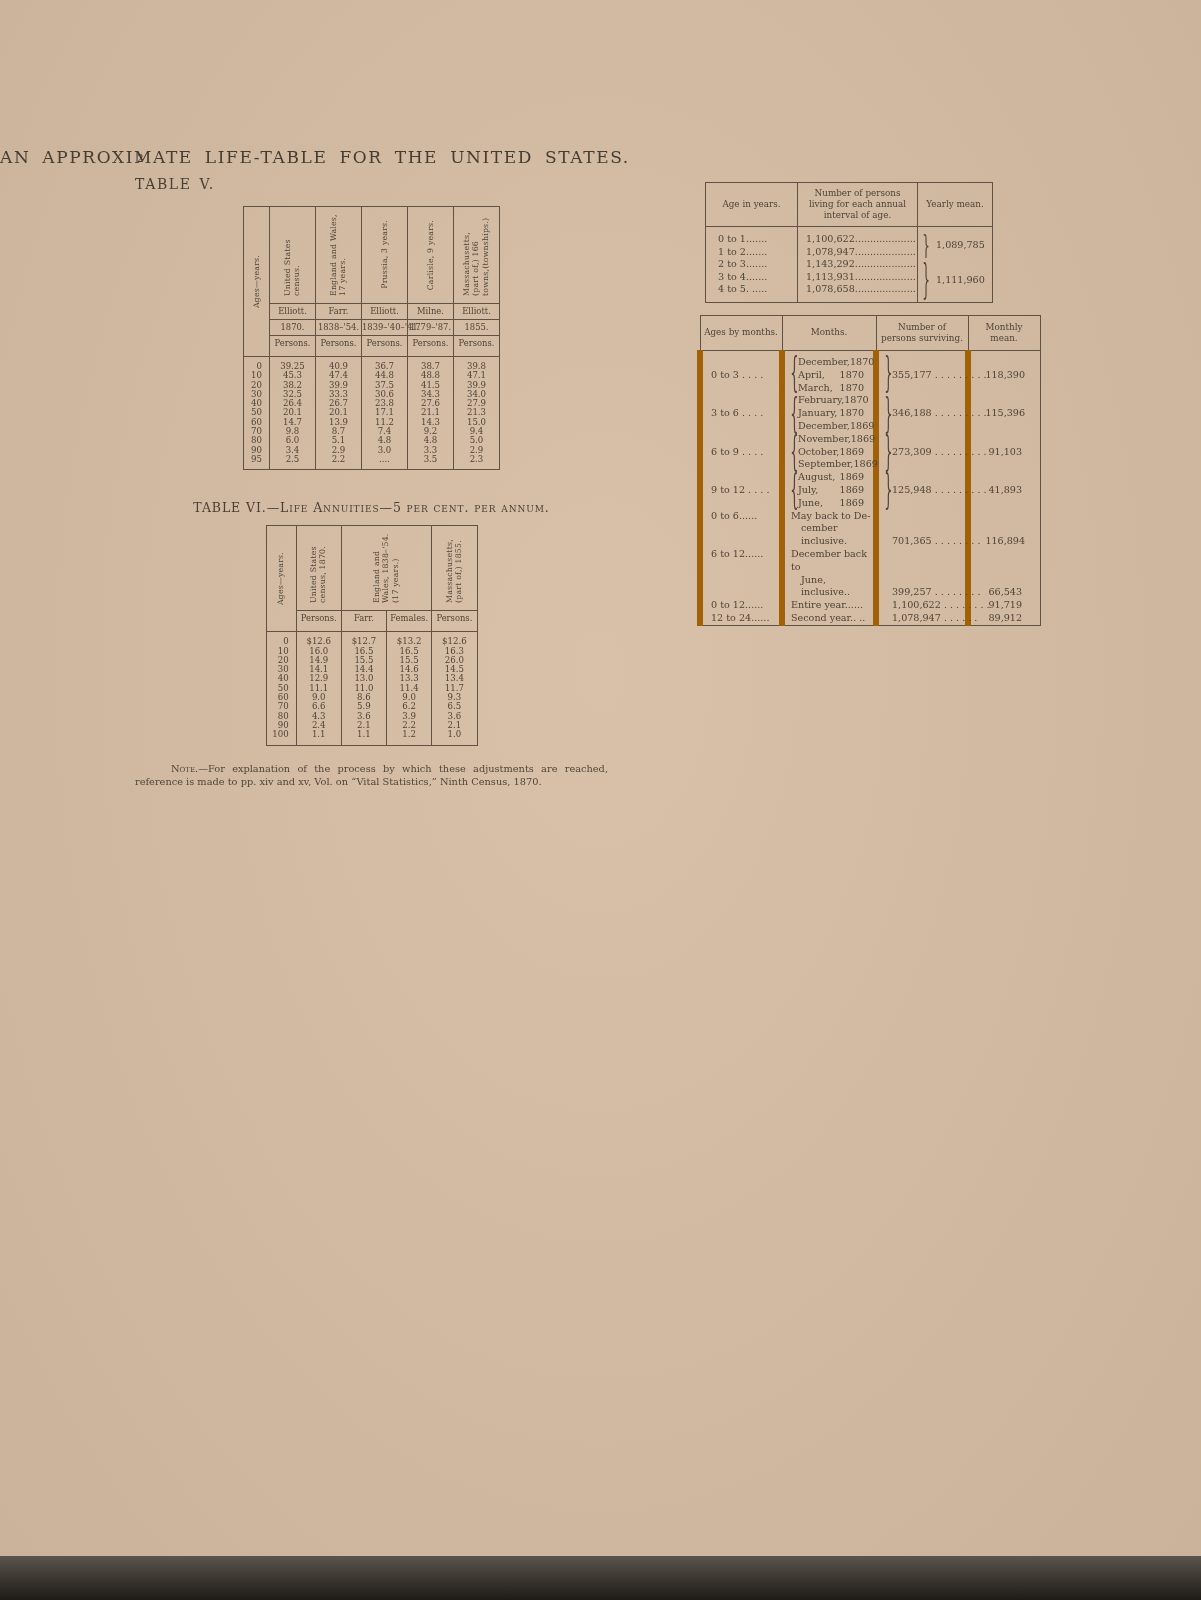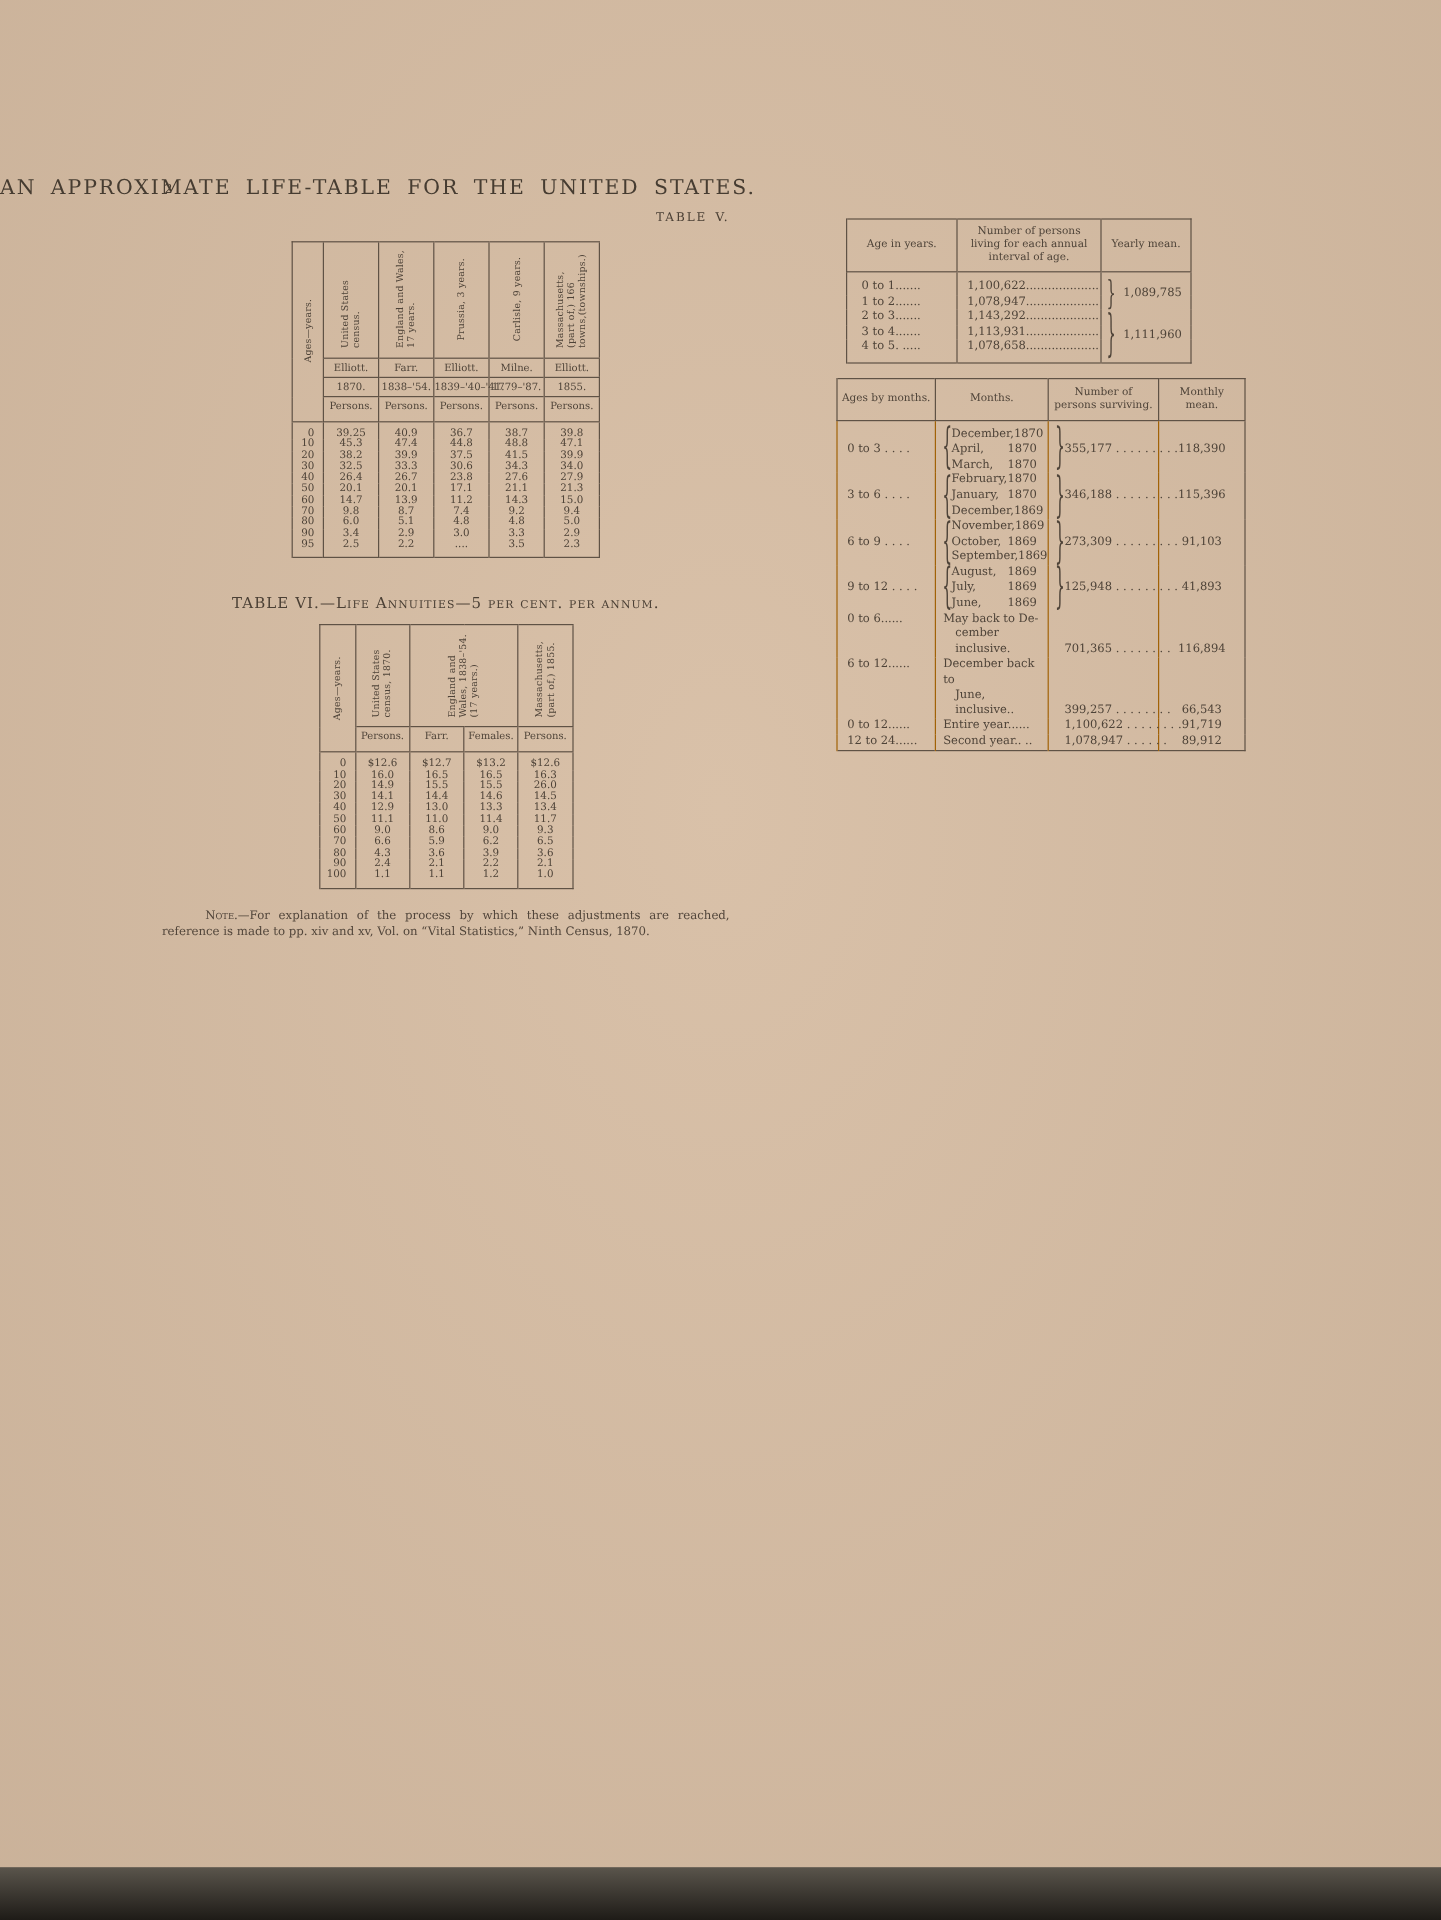--- a/index.html
+++ b/index.html
@@ -9,21 +9,21 @@
         background:radial-gradient(ellipse at 50% 42%, rgba(255,250,240,0.05) 0%, rgba(74,56,38,0.09) 100%);}
   .bottom-band{position:absolute;left:0;right:0;bottom:0;height:44px;
         background:linear-gradient(#5a554c,#1e1b17);}
   .pagenum{position:absolute;top:152px;left:137px;font-size:10.5px;}
   .running-head{position:absolute;top:147px;left:0;width:100%;text-align:left;
         font-size:17px;letter-spacing:1.6px;word-spacing:5px;color:#46ureef3c31;color:#463c31;}
   .col-left{position:absolute;left:135px;top:176px;width:473px;}
   .col-right{position:absolute;left:619px;top:170px;width:474px;}
   .para{margin:0;font-size:11.6px;line-height:14.6px;text-align:justify;text-indent:22px;color:#4c4136;}
   
-  .t5-title{text-align:right;font-size:10px;letter-spacing:1.6px;word-spacing:2px;}
+  .t5-title{text-align:left;font-size:14px;letter-spacing:1.6px;word-spacing:2px;}
   .t5-sub{margin-top:7px;text-align:center;font-variant:small-caps;font-size:11px;line-height:14.5px;letter-spacing:0.5px;}
   .t6-title{margin-top:30px;text-align:center;font-variant:small-caps;font-size:12.5px;letter-spacing:0.9px;}
   .t6-sub{margin-top:8px;font-variant:small-caps;font-size:11px;line-height:16.5px;
         padding-left:26px;text-indent:-26px;text-align:justify;letter-spacing:0.4px;}
   .note{margin-top:16px;font-size:9.8px;line-height:13px;text-align:justify;text-indent:36px;color:#51453a;}
   .note .nsc{font-variant:small-caps;}
   .left-paras{margin-top:146px;}
   
   table{border-collapse:collapse;border:1px solid #5f5245;color:#4e4338;}
   td,th{padding:0;font-weight:normal;}
@@ -58,21 +58,21 @@
   .ta tbody tr:last-child td{padding-bottom:6px;}
   .ta td.meancell{vertical-align:middle;padding-left:1px;}
   .brace{display:inline-block;vertical-align:middle;line-height:0.9;transform-origin:center;}
   .b2{font-size:22px;transform:scale(.55,1.25);}
   .b3{font-size:22px;transform:scale(.55,1.9);}
   .meanval{display:inline-block;vertical-align:middle;font-size:9.6px;padding-left:3px;}
   
   .tb{margin:12px 0 0 78px;width:340px;table-layout:fixed;}
   .tb th{font-size:8.8px;line-height:11px;border-left:1px solid #5f5245;border-bottom:1px solid #5f5245;
         padding:6px 3px;text-align:center;vertical-align:middle;}
-  .tb td{border-left:1px solid #a16207;font-size:9.6px;line-height:12.8px;}
+  .tb td{border-left:6px solid #a16207;font-size:9.6px;line-height:12.8px;}
   .tb tbody.q tr:first-child td{padding-top:5px;}
   .qa{text-align:left;padding-left:8px;white-space:nowrap;}
   .qm{position:relative;}
   .mline{display:flex;justify-content:space-between;padding:0 9px 0 13px;}
   .qopen{position:absolute;left:1px;top:50%;transform:translateY(-50%) scale(.5,1.55);font-size:26px;}
   .qs{position:relative;white-space:nowrap;padding-left:13px;}
   .qclose{position:absolute;left:1px;top:50%;transform:translateY(-50%) scale(.5,1.55);font-size:26px;}
   .qmean{text-align:center;}
   .sa{text-align:left;padding-left:8px;vertical-align:top;white-space:nowrap;}
   .sm{text-align:left;padding-left:6px;vertical-align:bottom;}

